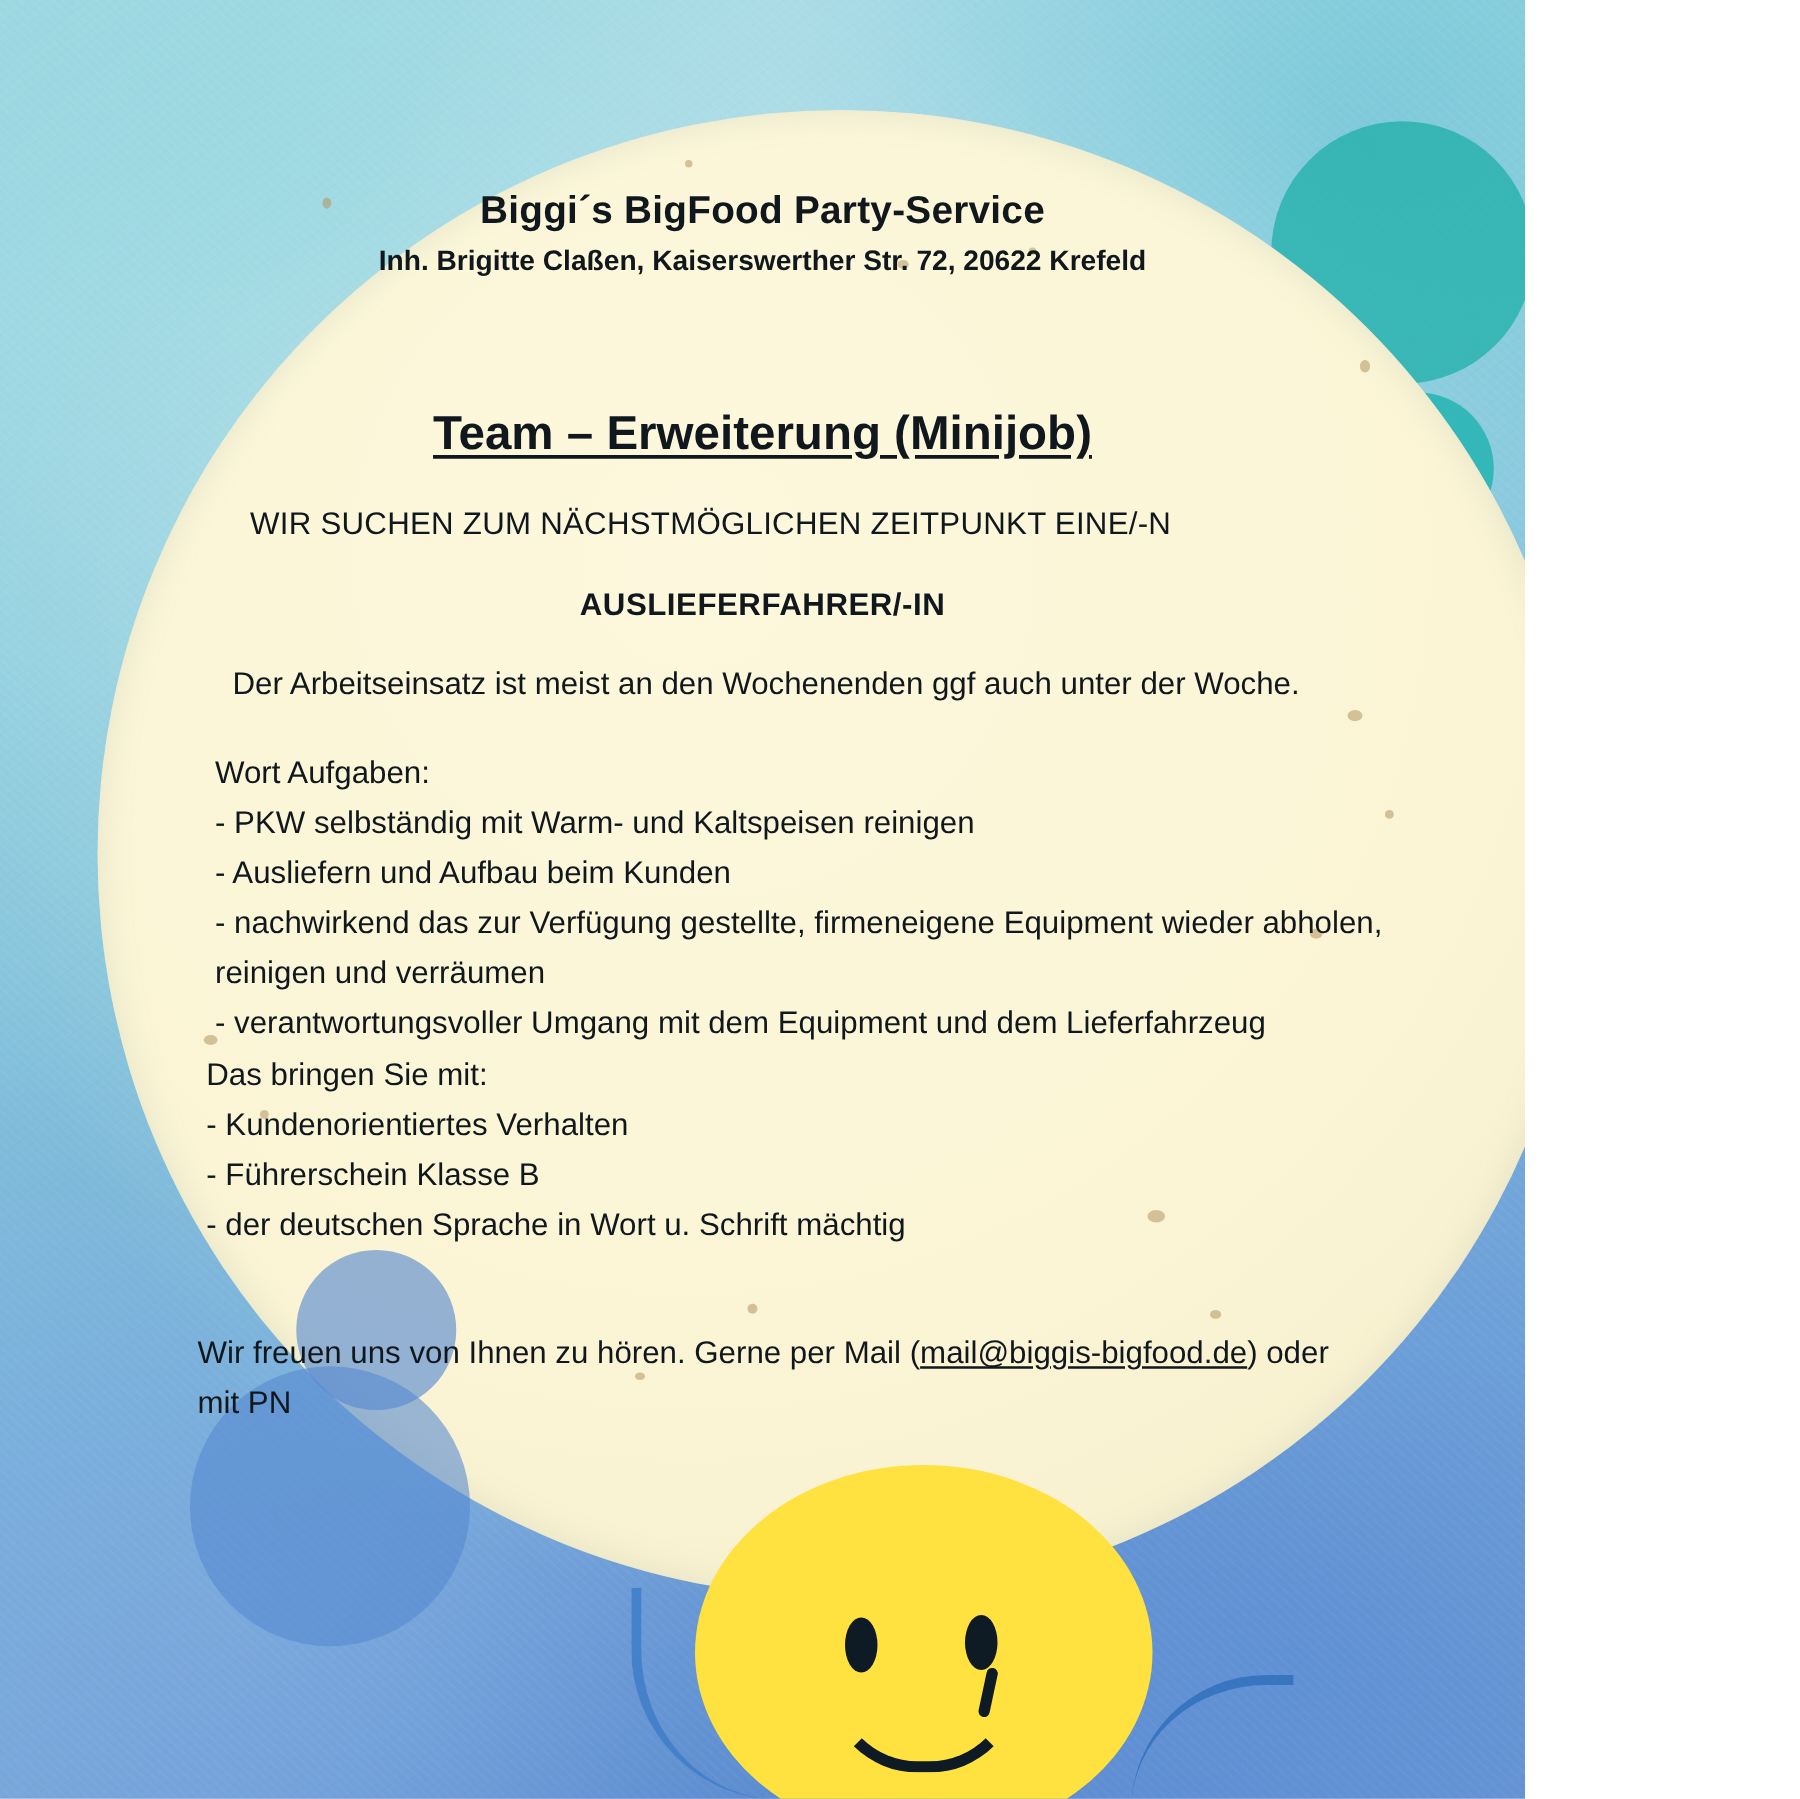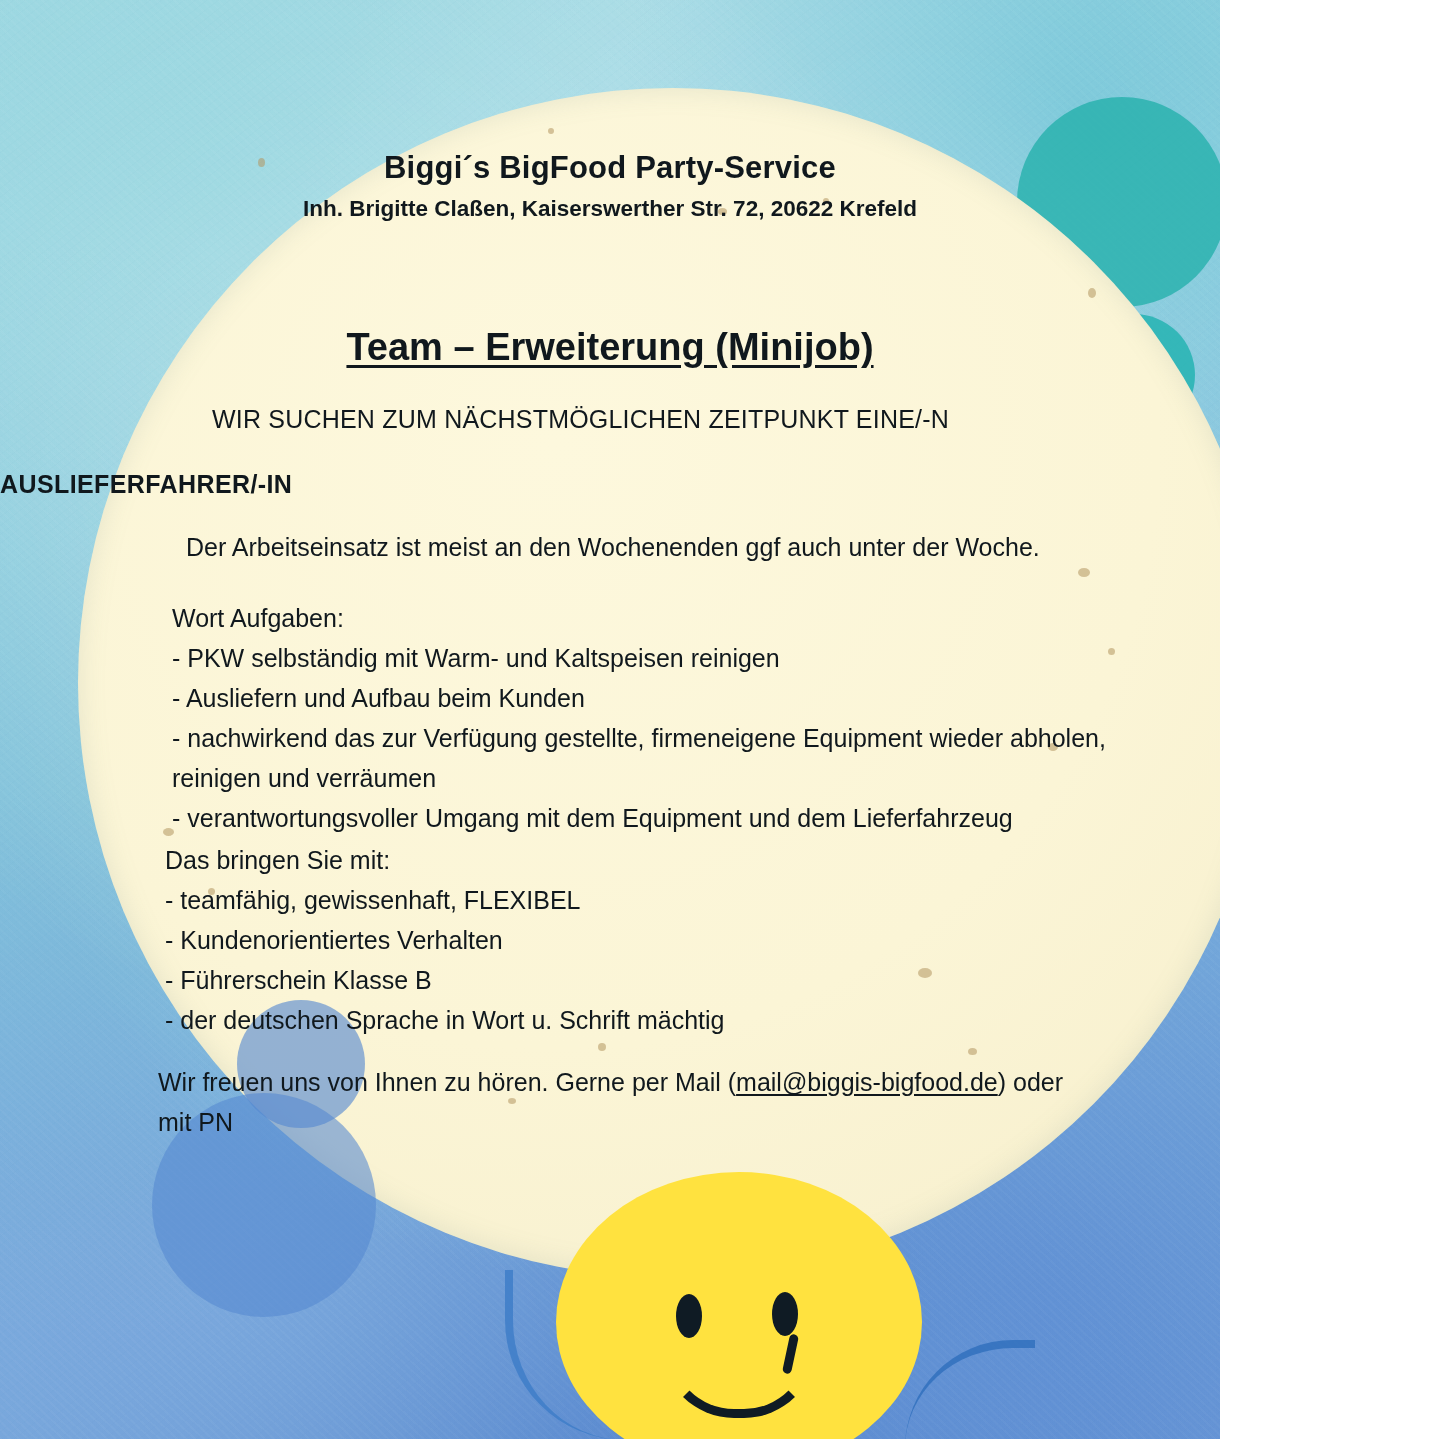--- a/index.html
+++ b/index.html
@@ -174,30 +174,30 @@
     left: 0; right: 0;
     top: 326px;
     text-align: center;
     font-size: 38px;
     font-weight: bold;
     text-decoration: underline;
     text-underline-offset: 5px;
   }
   .seeking {
     position: absolute;
-    left: 212px;
+    left: 200px;
     top: 405px;
     font-size: 25px;
     letter-spacing: .2px;
   }
   .role {
     position: absolute;
     left: 0; right: 0;
     top: 470px;
-    text-align: left;
+    text-align: center;
     font-size: 25px;
     font-weight: bold;
     letter-spacing: .4px;
   }
   .deploy {
     position: absolute;
     left: 186px;
     top: 533px;
     font-size: 25px;
   }
@@ -265,21 +265,20 @@
       <p>Wort Aufgaben:</p>
       <p>- PKW selbständig mit Warm- und Kaltspeisen reinigen</p>
       <p>- Ausliefern und Aufbau beim Kunden</p>
       <p>- nachwirkend das zur Verfügung gestellte, firmeneigene Equipment wieder abholen,</p>
       <p>  reinigen und verräumen</p>
       <p>- verantwortungsvoller Umgang mit dem Equipment und dem Lieferfahrzeug</p>
     </div>
 
     <div class="block block-bring">
       <p>Das bringen Sie mit:</p>
-      <p>- teamfähig, gewissenhaft, FLEXIBEL</p>
       <p>- Kundenorientiertes Verhalten</p>
       <p>- Führerschein Klasse B</p>
       <p>- der deutschen Sprache in Wort u. Schrift mächtig</p>
     </div>
 
     <div class="block block-close">
       <p><span>Wir freuen uns von Ihnen zu hören. Gerne per Mail (</span><span class="mail-link">mail@biggis-bigfood.de</span><span>) oder</span></p>
       <p>mit PN</p>
     </div>
 

